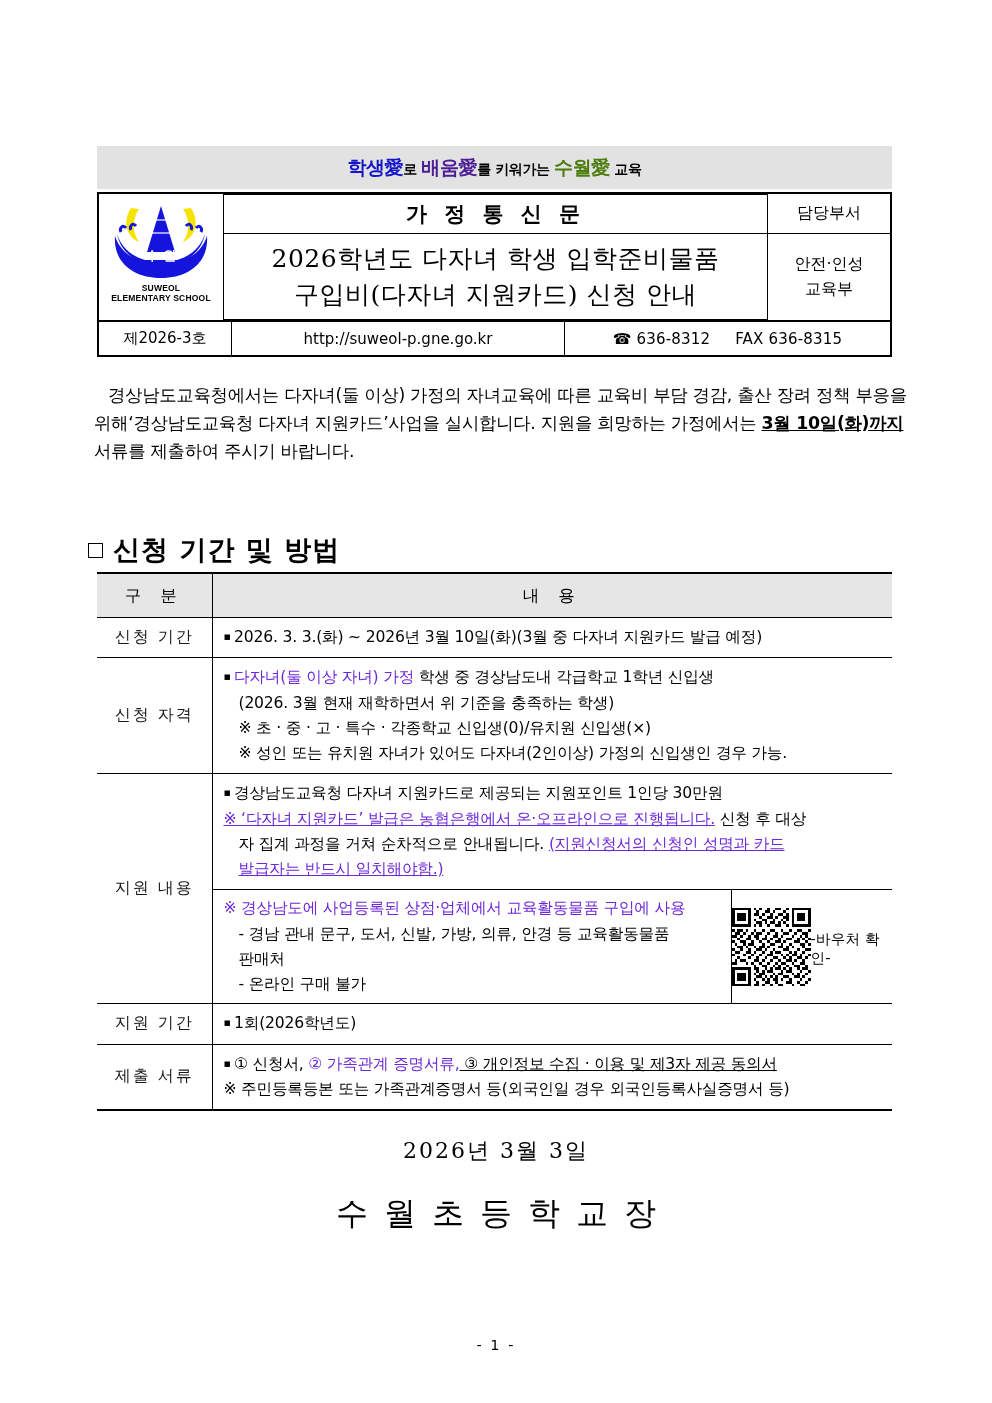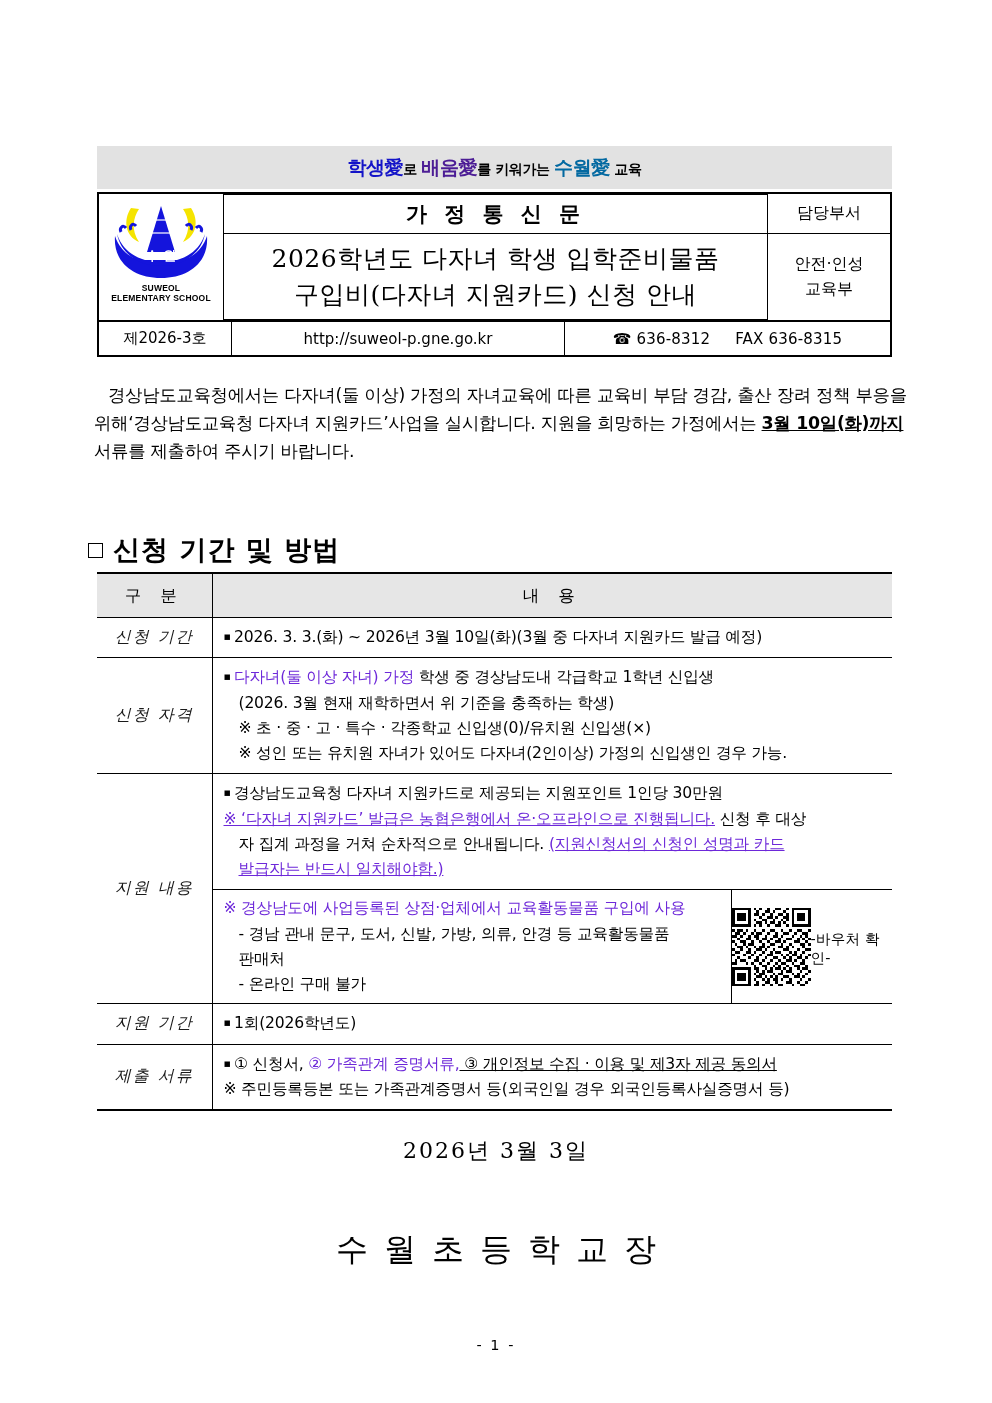--- a/index.html
+++ b/index.html
@@ -37,21 +37,21 @@
   }
   .banner-text {
     font-family: "DejaVu Sans", sans-serif;
     font-size: 19px;
     font-weight: bold;
     letter-spacing: -0.4px;
     white-space: nowrap;
   }
   .banner-text .seg-blue   { color: #1414c8; }
   .banner-text .seg-green  { color: #4c1d95; }
-  .banner-text .seg-mag    { color: #0369a1; }
+  .banner-text .seg-mag    { color: #4d7c0f; }
   .banner-text .small-blk  { color: #000; font-size: 14px; font-weight: bold; }
 
   
   .masthead {
     position: absolute;
     left: 97px;
     top: 192px;
     width: 795px;
     border: 2px solid #000;
     border-collapse: collapse;
@@ -188,21 +188,20 @@
   .maintable tr.top-edge td { border-top: 2.5px solid #000; }
   .maintable tr.bottom-edge td { border-bottom: 2.5px solid #000; }
   .maintable td.no-lr { border-left: none; border-right: none; }
   .maintable td.left-col {
     border-left: none;
     width: 115px;
     text-align: center;
     font-size: 16px;
     letter-spacing: 2px;
     color: #1a1a1a;
-    font-style: italic;
   }
   .maintable td.right-col {
     border-right: none;
     padding: 7px 0 7px 11px;
   }
   .hdr-row td {
     background: #e6e6e6;
     height: 43px;
     text-align: center;
     font-size: 16.5px;
@@ -238,21 +237,21 @@
     left: 0; right: 0;
     top: 1136px;
     text-align: center;
     font-family: "DejaVu Serif", serif;
     font-size: 22px;
     letter-spacing: 2px;
   }
   .school-line {
     position: absolute;
     left: 0; right: 0;
-    top: 1228px;
+    top: 1192px;
     text-align: center;
     font-family: "DejaVu Serif", serif;
     font-size: 32px;
     letter-spacing: 16px;
     padding-left: 16px;
   }
   .pageno {
     position: absolute;
     left: 0; right: 0;
     top: 1337px;

